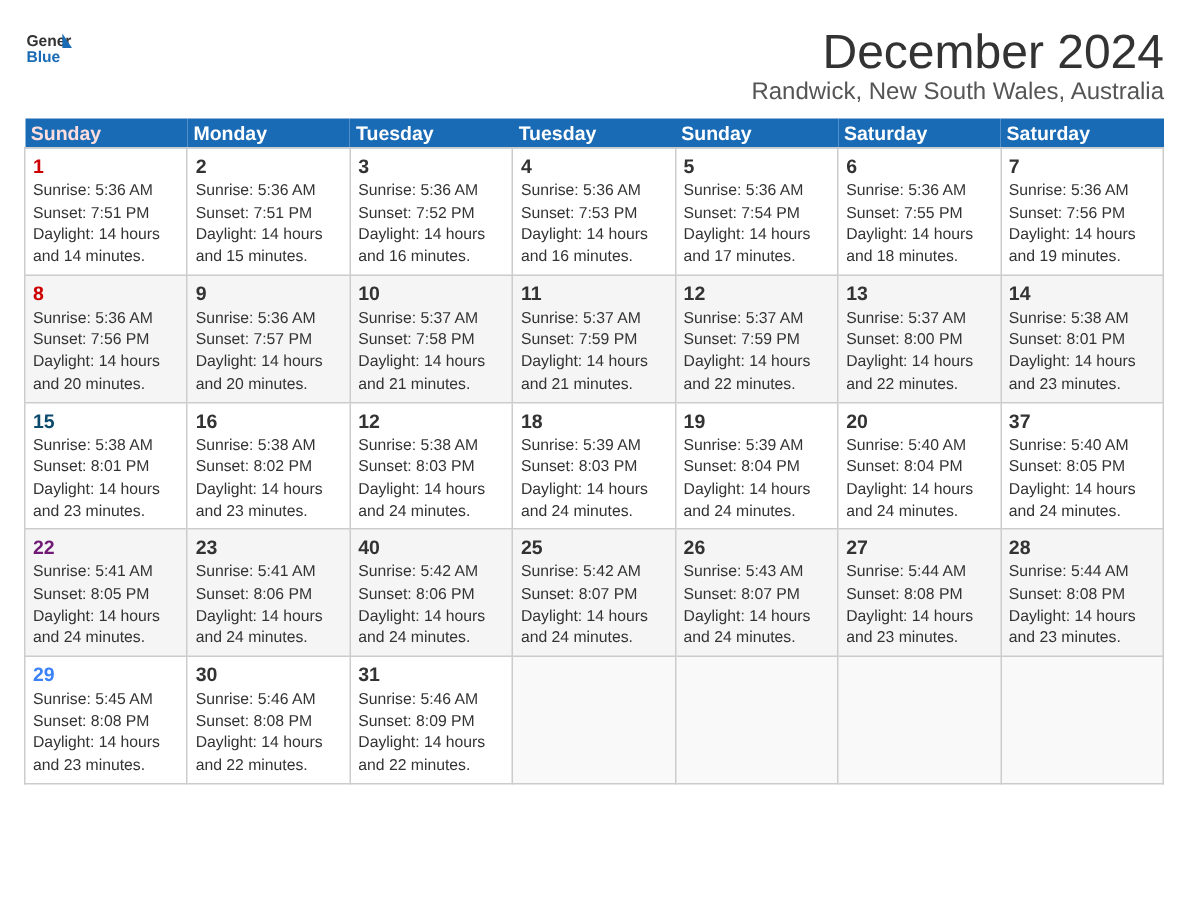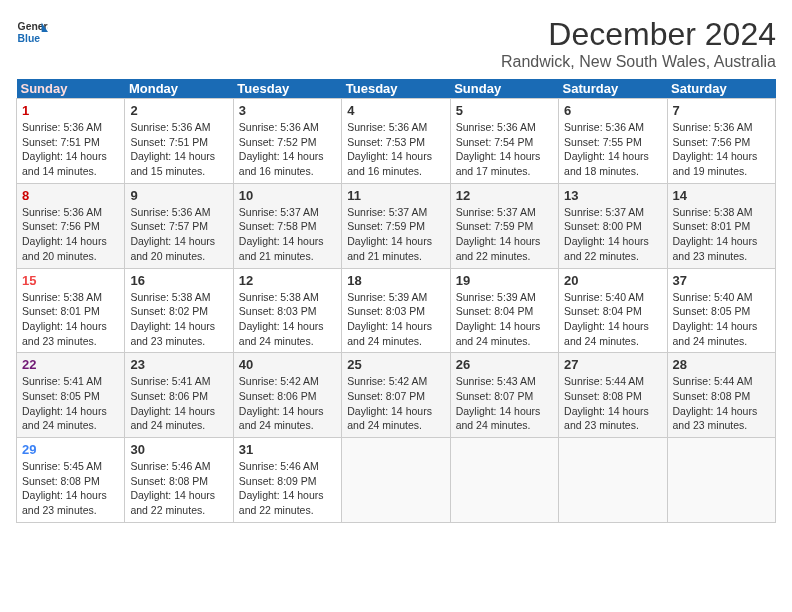--- a/index.html
+++ b/index.html
@@ -169,21 +169,21 @@
           <span class="day-num">13</span>
           <div class="day-detail">Sunrise: 5:37 AM<br>Sunset: 8:00 PM<br>Daylight: 14 hours and 22 minutes.</div>
         </td>
         <td>
           <span class="day-num">14</span>
           <div class="day-detail">Sunrise: 5:38 AM<br>Sunset: 8:01 PM<br>Daylight: 14 hours and 23 minutes.</div>
         </td>
       </tr>
       <tr>
         <td>
-          <span class="day-num" style="color: #ef4444;">15</span>
+          <span class="day-num" style="color: #0c4a6e;">15</span>
           <div class="day-detail">Sunrise: 5:38 AM<br>Sunset: 8:01 PM<br>Daylight: 14 hours and 23 minutes.</div>
         </td>
         <td>
           <span class="day-num">16</span>
           <div class="day-detail">Sunrise: 5:38 AM<br>Sunset: 8:02 PM<br>Daylight: 14 hours and 23 minutes.</div>
         </td>
         <td>
           <span class="day-num">12</span>
           <div class="day-detail">Sunrise: 5:38 AM<br>Sunset: 8:03 PM<br>Daylight: 14 hours and 24 minutes.</div>
         </td>

